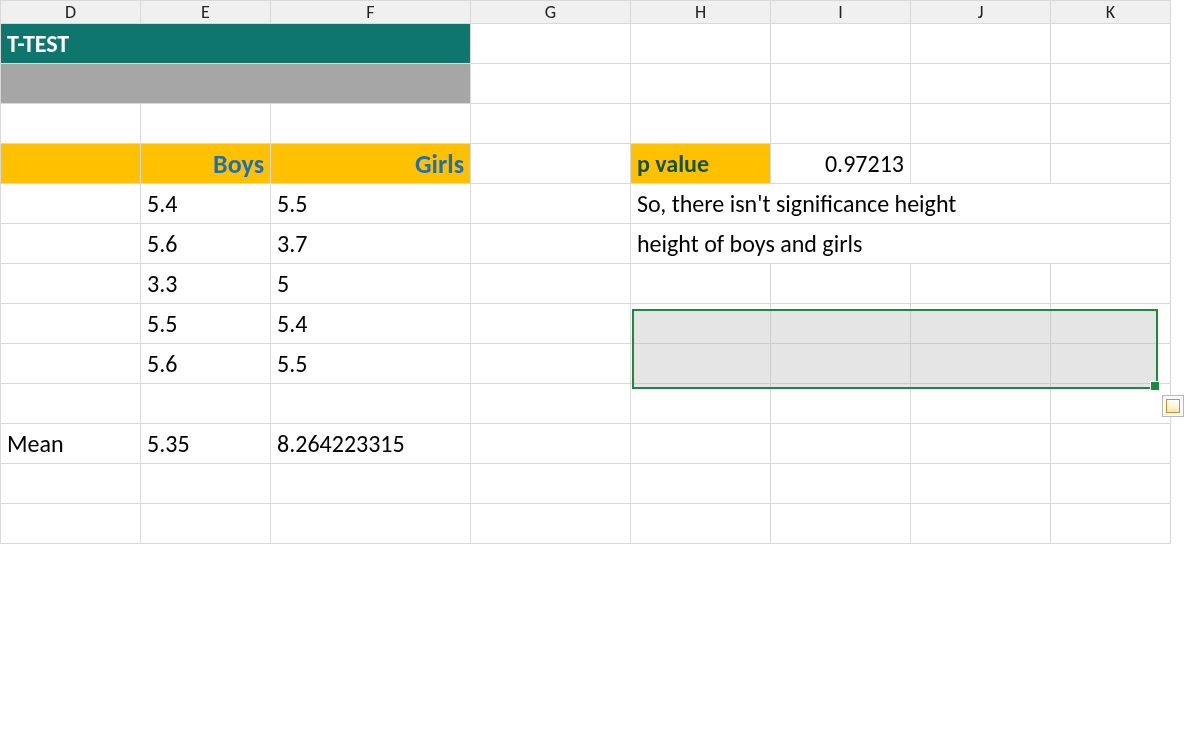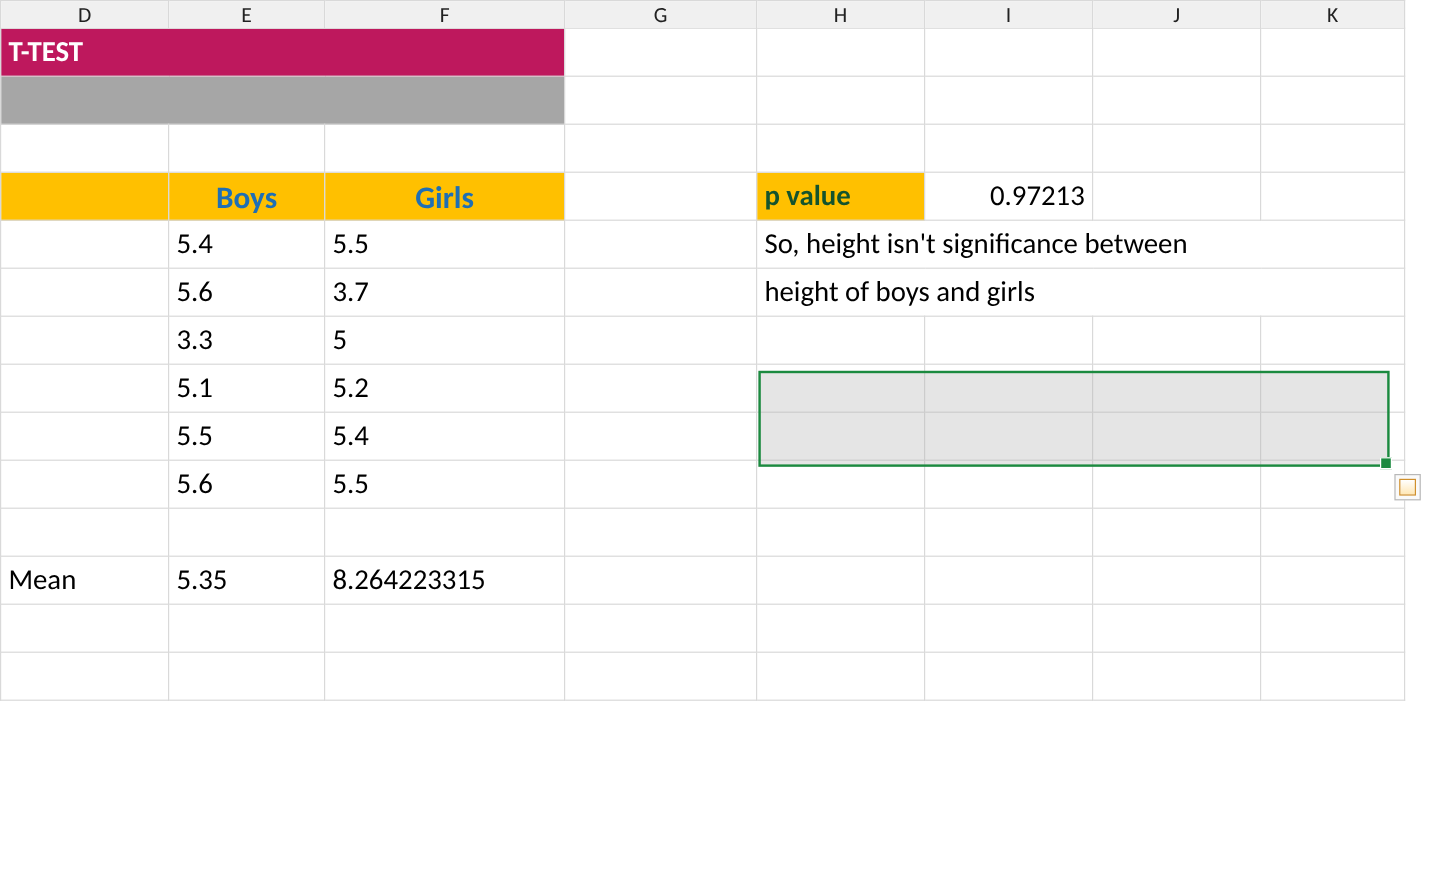--- a/index.html
+++ b/index.html
@@ -33,39 +33,39 @@
   .col-E{width:130px;}
   .col-F{width:200px;}
   .col-G{width:160px;}
   .col-H{width:140px;}
   .col-I{width:140px;}
   .col-J{width:140px;}
   .col-K{width:120px;}
   .tall{height:60px;}
   .row-hdr{height:30px;}
   .title-cell{
-    background:#be185d;
+    background:#0f766e;
     color:#fff;
     font-weight:bold;
     font-size:38px;
     padding-left:10px;
   }
   .gray-bar{background:#a6a6a6;}
   .sec-title{
     color:#70ad47;
     font-weight:bold;
     font-size:30px;
     text-align:left;
   }
   .hdr-row td{background:#ffc000;}
   .hdr-row .lbl{
     color:#1f6fb4;
     font-weight:bold;
     font-size:26px;
-    text-align:center;
+    text-align:right;
   }
   .num{text-align:left;font-size:24px;}
   .mean-lbl{text-align:left;font-size:24px;margin-top:40px;}
   .pval-lbl{
     color:#14532d;
     font-weight:bold;
     font-size:24px;
     text-align:left;
   }
   .pval-num{text-align:right;font-size:24px;padding-right:10px;}
@@ -173,43 +173,33 @@
       <td class="pval-num" style="background:#fff">0.97213</td>
       <td style="background:#fff"></td>
       <td style="background:#fff"></td>
     </tr>
 
     <tr>
       <td class="empty"></td>
       <td class="num">5.4</td>
       <td class="num">5.5</td>
       <td class="empty"></td>
-      <td colspan="4" class="conclusion-text active-first">So, height isn't significance between</td>
+      <td colspan="4" class="conclusion-text active-first">So, there isn't significance height</td>
     </tr>
     <tr>
       <td class="empty"></td>
       <td class="num">5.6</td>
       <td class="num">3.7</td>
       <td class="empty"></td>
       <td colspan="4" class="conclusion-text">height of boys and girls</td>
     </tr>
     <tr>
       <td class="empty"></td>
       <td class="num">3.3</td>
       <td class="num">5</td>
-      <td class="empty"></td>
-      <td class="empty"></td>
-      <td class="empty"></td>
-      <td class="empty"></td>
-      <td class="empty"></td>
-    </tr>
-    <tr>
-      <td class="empty"></td>
-      <td class="num">5.1</td>
-      <td class="num">5.2</td>
       <td class="empty"></td>
       <td class="empty"></td>
       <td class="empty"></td>
       <td class="empty"></td>
       <td class="empty"></td>
     </tr>
     <tr>
       <td class="empty"></td>
       <td class="num">5.5</td>
       <td class="num">5.4</td>

